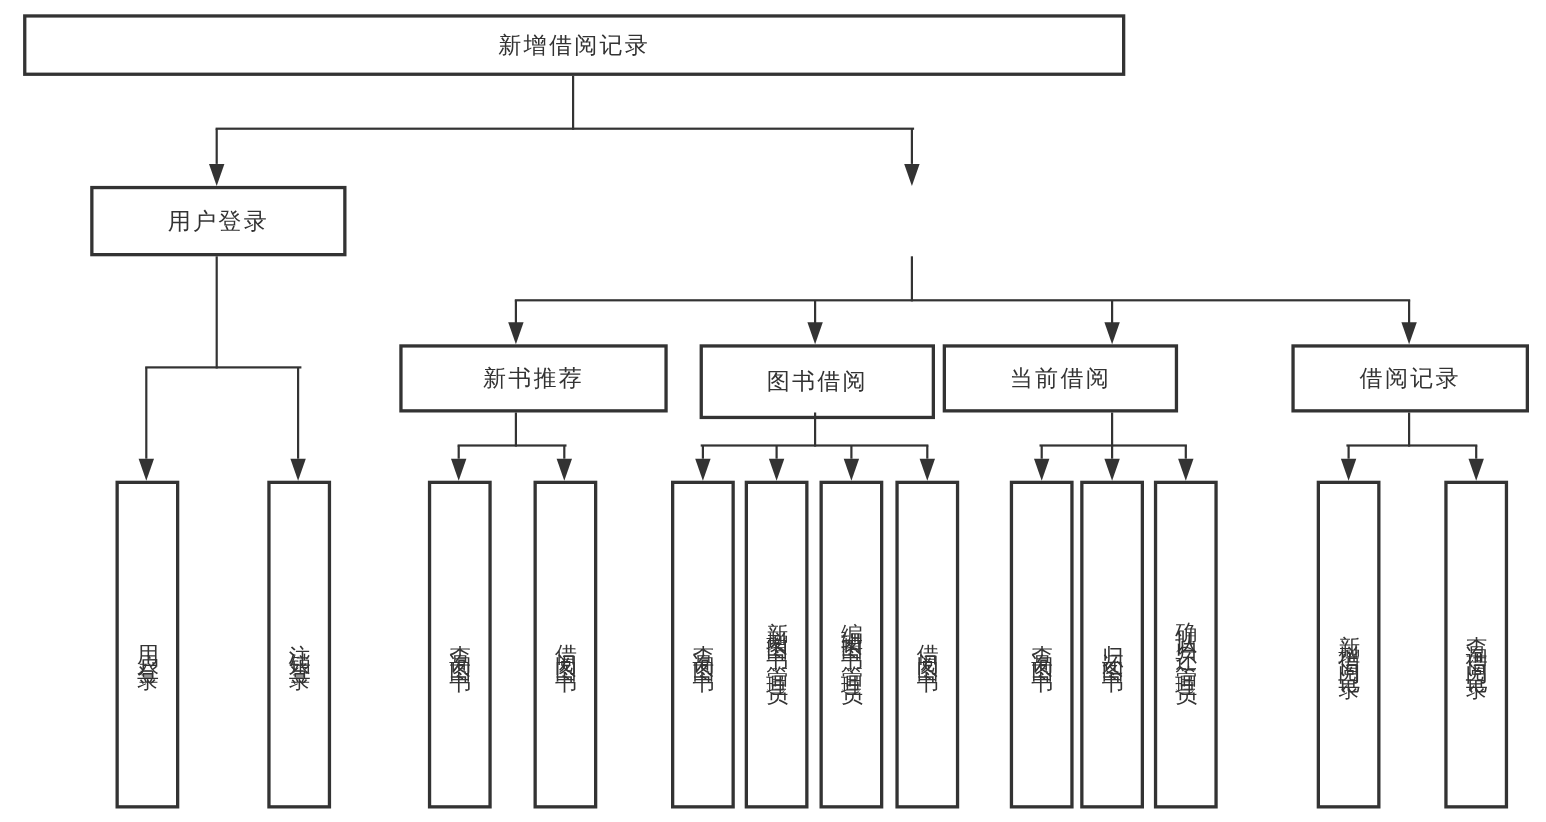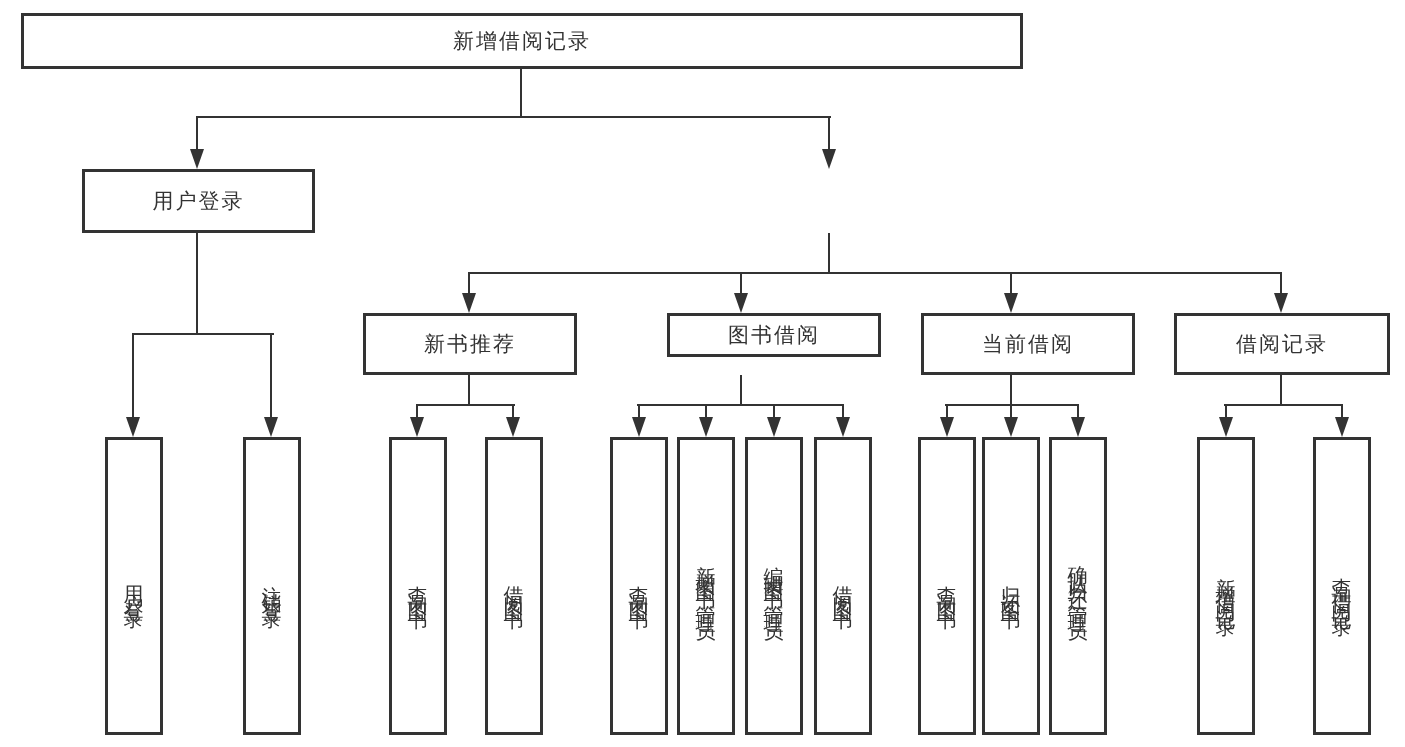--- a/index.html
+++ b/index.html
@@ -37,27 +37,27 @@
 <div class="canvas">
 
   <div class="node h" style="left:21px;top:13px;width:1002px;height:56px">
     <span>新增借阅记录</span>
   </div>
 
   <div class="node h" style="left:82px;top:169px;width:233px;height:64px">
     <span>用户登录</span>
   </div>
 
-  <div class="node h" style="left:363px;top:313px;width:214px;height:62px">
+  <div class="node h" style="left:363px;top:313px;width:244px;height:62px">
     <span>新书推荐</span>
   </div>
-  <div class="node h" style="left:667px;top:313px;width:214px;height:44px">
+  <div class="node h" style="left:636px;top:313px;width:214px;height:68px">
     <span>图书借阅</span>
   </div>
-  <div class="node h" style="left:921px;top:313px;width:214px;height:62px">
+  <div class="node h" style="left:857px;top:313px;width:214px;height:62px">
     <span>当前借阅</span>
   </div>
   <div class="node h" style="left:1174px;top:313px;width:216px;height:62px">
     <span>借阅记录</span>
   </div>
 
   <div class="node v" style="left:105px;top:437px;width:58px;height:298px">
     <span>用户登录</span>
   </div>
   <div class="node v" style="left:243px;top:437px;width:58px;height:298px">

